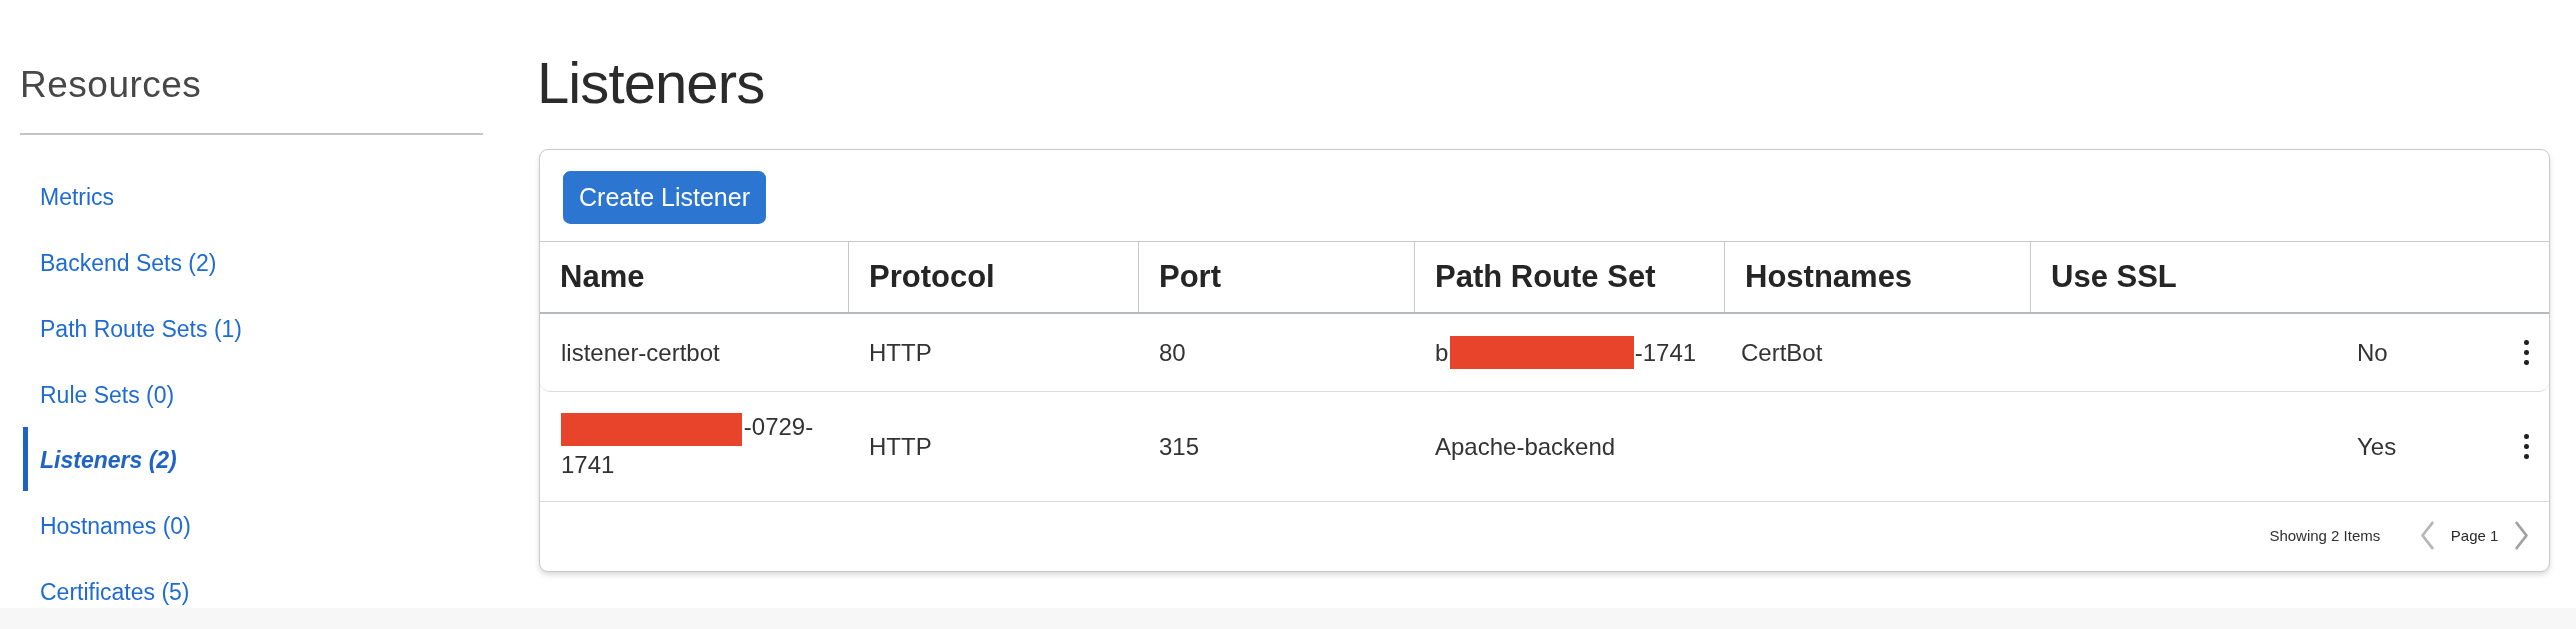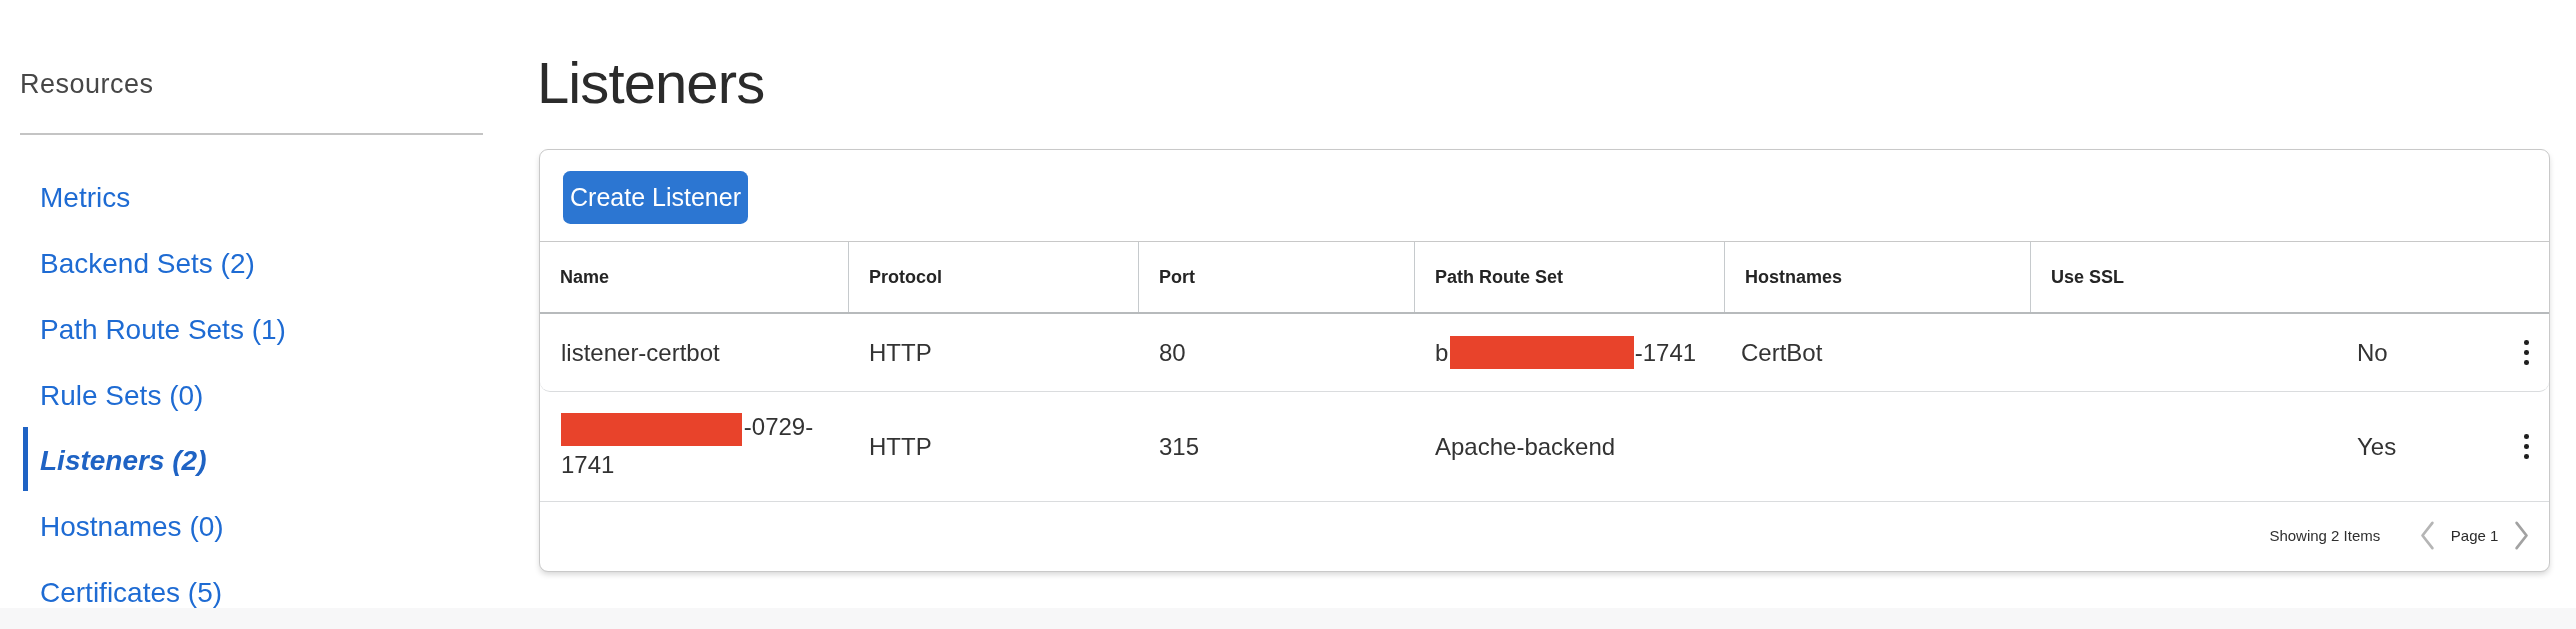--- a/index.html
+++ b/index.html
@@ -4,44 +4,44 @@
 <style>
   * { margin:0; padding:0; box-sizing:border-box; }
   html,body { background:#ffffff; }
   body { font-family:"Liberation Sans", sans-serif; }
   #screen {
     position:relative; width:2576px; height:630px; overflow:hidden; background:#ffffff;
     --link-blue:#1e6bd3; --active-blue:#1f63c4; --accent-blue:#2c76d2; --redact-red:#e8432b;
   }
 
   
-  .res-heading { position:absolute; left:20px; top:66px; font-size:27px; line-height:37px;
+  .res-heading { position:absolute; left:20px; top:66px; font-size:37px; line-height:37px;
     color:#474747; font-weight:400; letter-spacing:0.5px; }
   .res-divider { position:absolute; left:20px; top:133px; width:463px; height:1.8px; background:#c4c4c4; }
-  .side-item { position:absolute; left:40px; font-size:28px; line-height:27px; color:var(--link-blue);
+  .side-item { position:absolute; left:40px; font-size:23px; line-height:27px; color:var(--link-blue);
     cursor:pointer; white-space:nowrap; }
   .side-item.active { font-weight:700; color:var(--active-blue);font-style:italic; }
   .active-bar { position:absolute; left:23px; top:427px; width:4.6px; height:64px; background:var(--active-blue); }
 
   
   .page-title { position:absolute; left:537px; top:51px; font-size:58px; line-height:64px;
     font-weight:400; color:#2b2b2b; letter-spacing:-0.9px; }
 
   .panel { position:absolute; left:539px; top:149px; width:2011px; height:423px;
     background:#ffffff; border:1.8px solid #c9c9c9; border-radius:9px;
     box-shadow:0 3.7px 6.4px -1.8px rgba(0,0,0,.18); }
 
-  .create-btn { position:absolute; left:23px; top:21px; width:185px; height:53px;
+  .create-btn { position:absolute; left:23px; top:21px; width:203px; height:53px;
     background:var(--accent-blue); border:none; border-radius:7.3px; color:#ffffff;
     font-size:25px; font-family:"Liberation Sans", sans-serif; cursor:pointer;
     display:flex; align-items:center; justify-content:center; }
 
   .thead { position:absolute; left:0; top:91px; width:100%; height:73px;
     border-top:1.8px solid #c8c8c8; border-bottom:2.7px solid #b7babc; display:flex; }
-  .th { display:flex; align-items:center; padding-left:20px; font-size:18px; font-weight:700;
+  .th { display:flex; align-items:center; padding-left:20px; font-size:31px; font-weight:700;
     color:#252525; border-right:1.8px solid #c6cacd; }
   .th:last-child { border-right:none; flex:1; }
 
   .trow { position:absolute; left:0; width:100%; display:flex;
     border-bottom:1.8px solid #dadcde; font-size:24px; color:#333333; }
   .trow.r1 { top:164px; height:78px;border-radius:10px; }
   .trow.r2 { top:242px; height:110px; }
   .td { display:flex; align-items:center; padding-left:20px; overflow:hidden; }
   .td:last-child { flex:1; }
 

